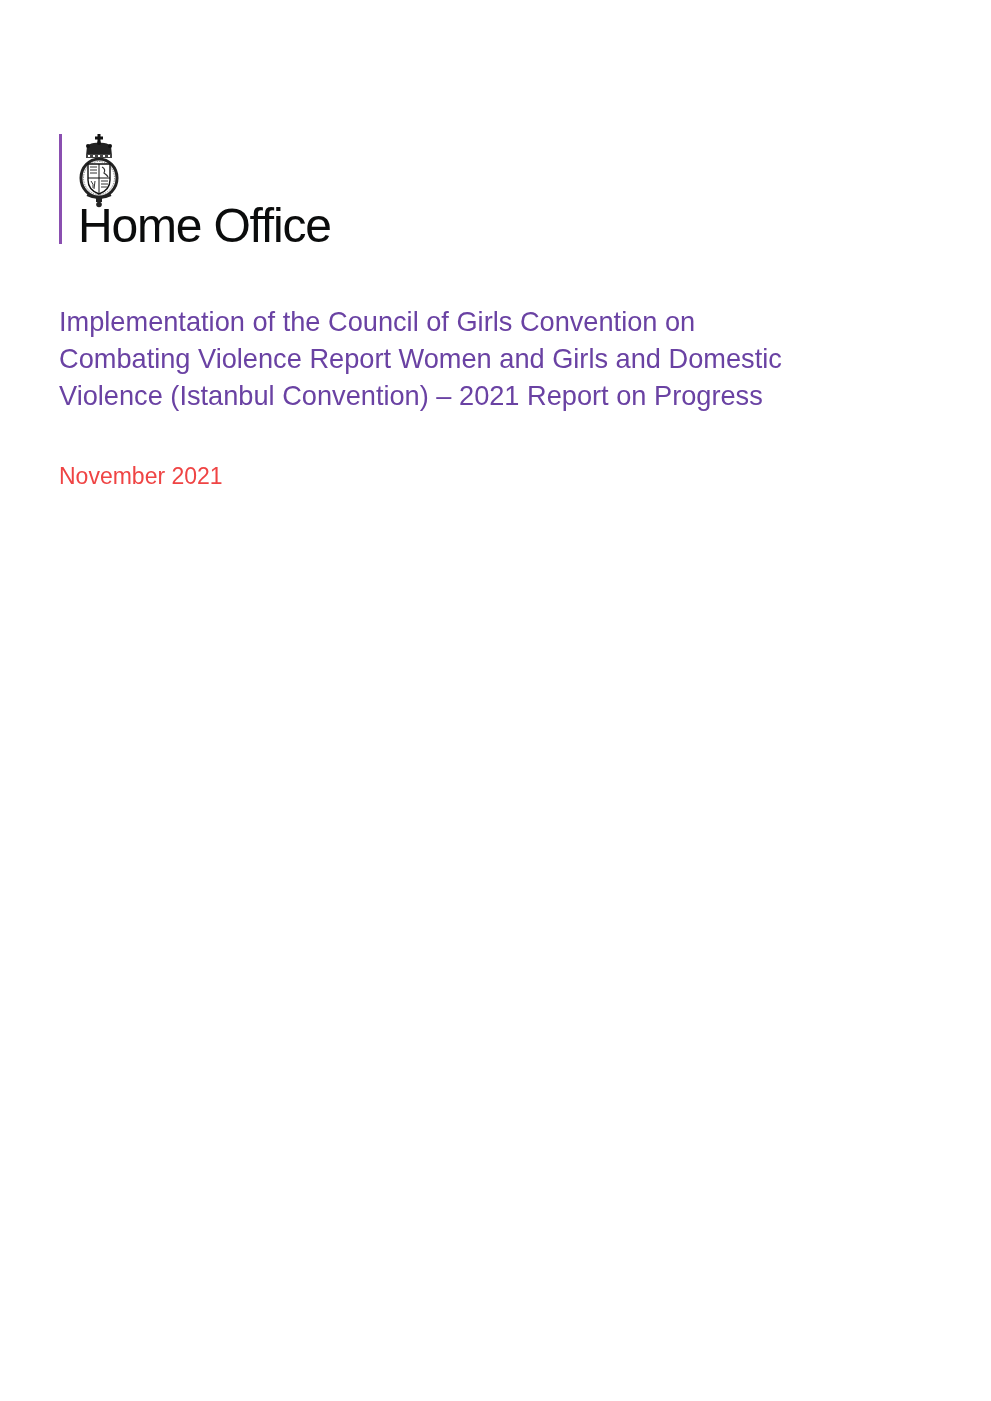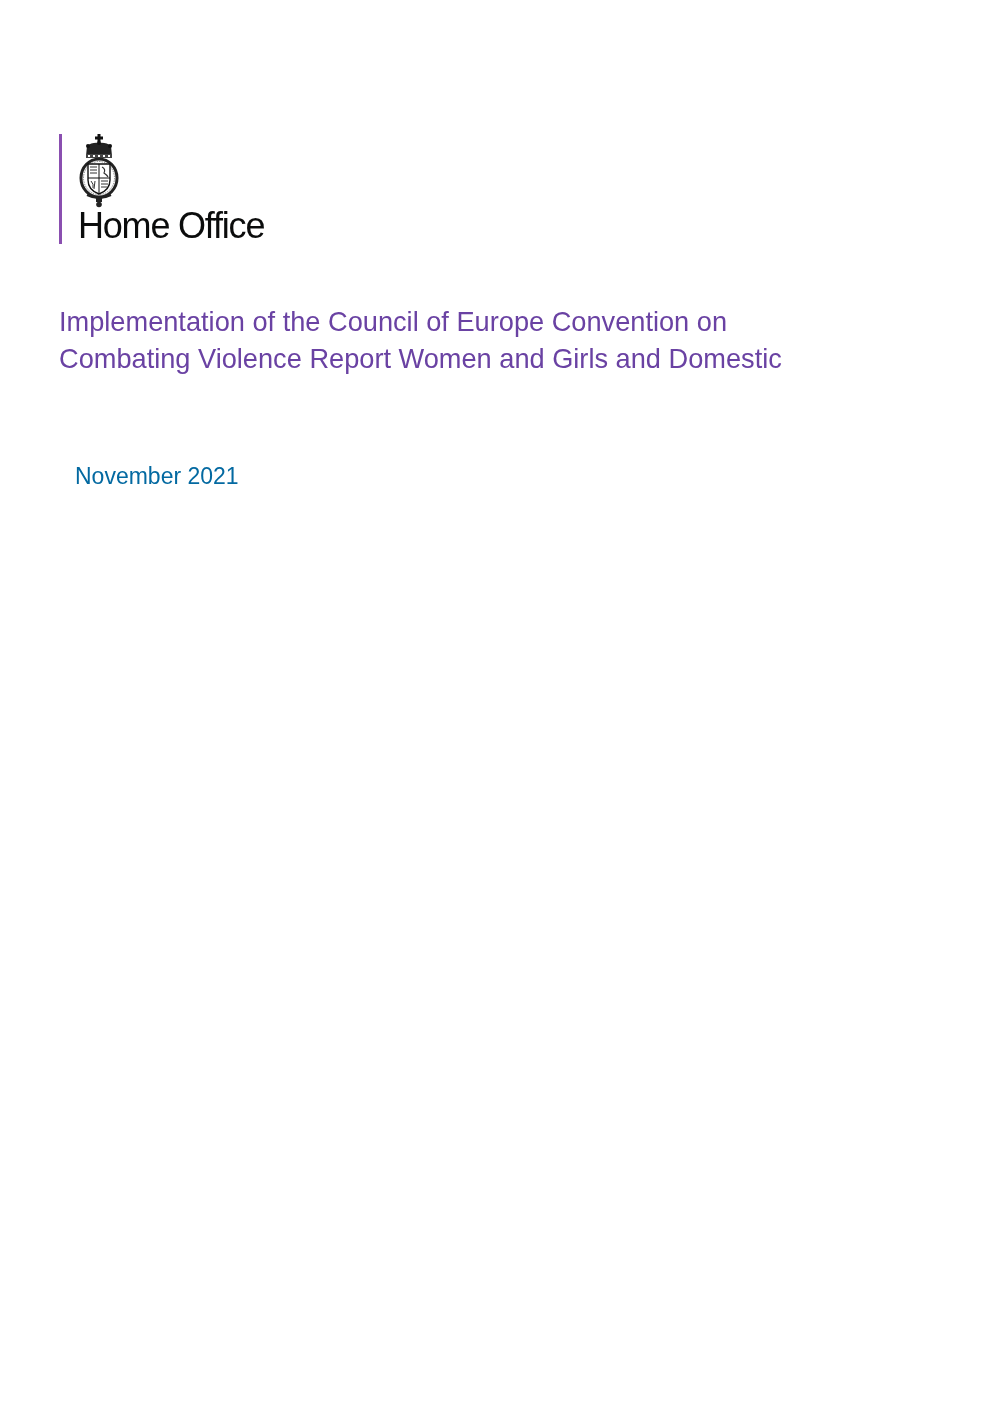--- a/index.html
+++ b/index.html
@@ -33,45 +33,45 @@
     position: absolute;
     left: 20px;
     top: 0;
     width: 40px;
     height: 74px;
   }
   .logo-text {
     position: absolute;
     left: 19px;
     top: 70px;
-    font-size: 36px;
+    font-size: 48px;
     line-height: 44px;
     color: #0b0c0c;
     letter-spacing: -1.2px;
     white-space: nowrap;
   }
   .title {
     position: absolute;
     left: 59px;
     top: 303px;
     width: 880px;
     margin: 0;
     font-weight: normal;
     font-size: 27.2px;
     line-height: 37px;
     color: #6a42a3;
   }
   .title span { display: block; white-space: nowrap; }
   .date {
     position: absolute;
-    left: 75px;
+    left: 59px;
     top: 462px;
     font-size: 23px;
     line-height: 28px;
-    color: #0369a1;
+    color: #ef4444;
     white-space: nowrap;
   }
 </style>
 </head>
 <body>
 
 <div class="logo">
   <div class="logo-bar"></div>
   <svg class="crest" viewBox="0 0 40 74" xmlns="http://www.w3.org/2000/svg">
 
@@ -101,17 +101,18 @@
     <path d="M22 47 h7 M22 50 h7 M22 53 h6" stroke="#333" stroke-width="1"></path>
 
     <path d="M8 61 Q20 67 32 61" stroke="#222" stroke-width="2" fill="none"></path>
     <rect x="17" y="63" width="6" height="5" fill="#222"></rect>
     <circle cx="20" cy="70.5" r="2.8" fill="#222"></circle>
   </svg>
   <div class="logo-text">Home Office</div>
 </div>
 
 <h1 class="title">
-  <span>Implementation of the Council of Europe Convention on</span>
+  <span>Implementation of the Council of Girls Convention on</span>
   <span>Combating Violence Report Women and Girls and Domestic</span>
+  <span>Violence (Istanbul Convention) – 2021 Report on Progress</span>
 </h1>
 
 <div class="date">November 2021</div>
 
 </body></html>

